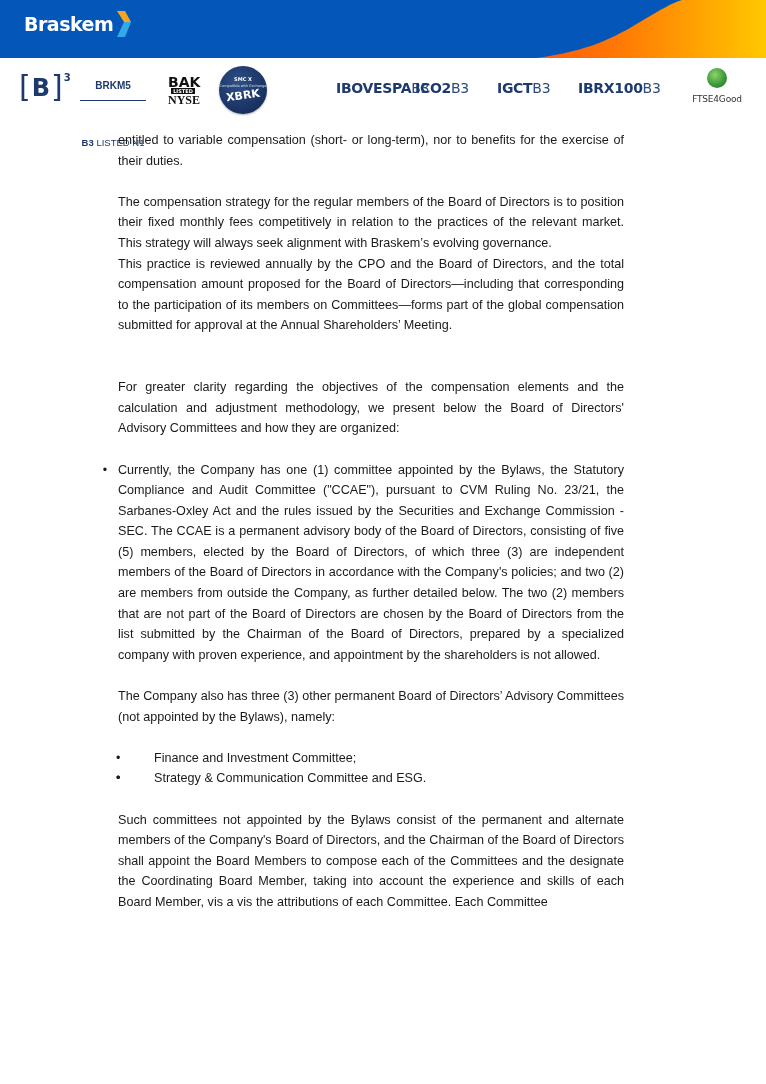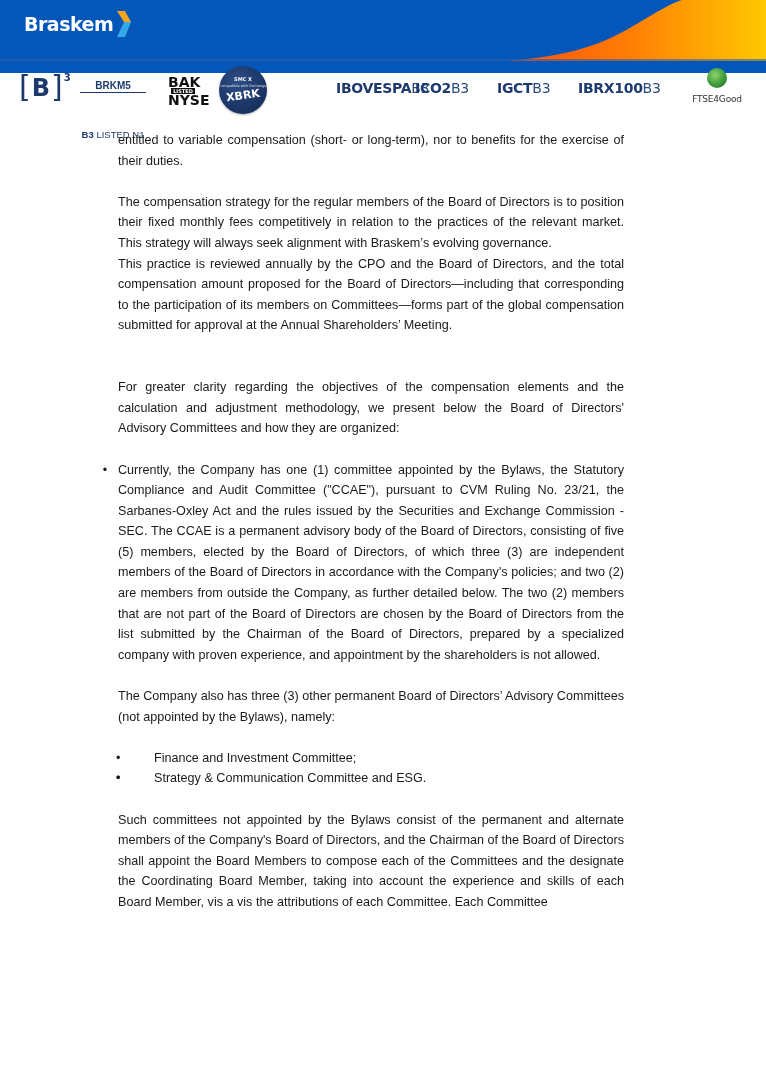--- a/index.html
+++ b/index.html
@@ -1,21 +1,21 @@
 <!DOCTYPE html>
 <html><head>
 <meta charset="utf-8">
 <style>
   * { box-sizing: border-box; margin: 0; padding: 0; }
   html, body { width: 766px; height: 1084px; background: #ffffff; overflow: hidden; }
   body { position: relative; font-family: "Liberation Sans", sans-serif; color: #1a1a1a; }
 
   
   .banner {
-    position: absolute; left: 0; top: 0; width: 766px; height: 73px;
+    position: absolute; left: 0; top: 0; width: 766px; height: 58px;
     background: #0457b9; overflow: hidden;
   }
   .banner svg.wave { position: absolute; left: 0; top: 0; width: 766px; height: 61px; }
   .brand {
     position: absolute; left: 24px; top: 9px; display: flex; align-items: center;
   }
   .brand-word {
     color: #ffffff; font-family: "DejaVu Sans", sans-serif; font-weight: bold;
     font-size: 19px; letter-spacing: -0.5px;
   }
@@ -31,31 +31,31 @@
     color: #1d3a6e; font-family: "DejaVu Sans", sans-serif; font-weight: bold;
   }
   .b3-logo .br { font-size: 30px; line-height: 30px; font-weight: normal; }
   .b3-logo .b { font-size: 24px; line-height: 32px; margin: 0 1px; }
   .b3-logo .sup { font-size: 10px; line-height: 12px; margin-left: 1px; }
 
   .brkm {
     left: 80px; top: 18px; width: 66px; text-align: center; color: #1d3a6e;
     font-family: "Liberation Sans", sans-serif; font-weight: bold; line-height: 11px;
   }
-  .brkm .t1 { font-size: 10px; border-bottom: 1px solid #1d3a6e; padding-bottom: 1px; display: block; }
+  .brkm .t1 { font-size: 10px; border-bottom: 1px solid #1d3a6e; padding-bottom: 9px; display: block; }
   .brkm .t2 { font-size: 9.5px; display: block; padding-top: 1px; margin-top: 35px; }
   .brkm .t2 .thin { font-weight: normal; }
 
   .nyse {
     left: 168px; top: 15px; width: 30px; text-align: center; color: #111;
     font-family: "DejaVu Sans", sans-serif; font-weight: bold; line-height: 10px;
   }
   .nyse .a { font-size: 14px; display: block; }
   .nyse .b { font-size: 5px; display: block; background: #111; color: #fff; line-height: 6px; margin: 1px 3px; }
-  .nyse .c { font-size: 14px; display: block; }
+  .nyse .c { font-size: 12px; display: block; font-family: Liberation Serif, serif; }
 
   .xbrk {
     left: 219px; top: 4px; width: 48px; height: 48px; border-radius: 50%;
     background: radial-gradient(circle at 40% 35%, #2e4f86 0%, #1b3566 60%, #14274d 100%);
     box-shadow: 0 1px 2px rgba(0,0,0,0.3);
     color: #fff; text-align: center; font-family: "DejaVu Sans", sans-serif;
   }
   .xbrk .top { font-size: 5px; display: block; margin-top: 10px; font-weight: bold; }
   .xbrk .mid { font-size: 3.5px; display: block; opacity: 0.8; margin-top: 2px; }
   .xbrk .big { font-size: 11px; font-weight: bold; display: block; margin-top: 1px; transform: rotate(-8deg); }

